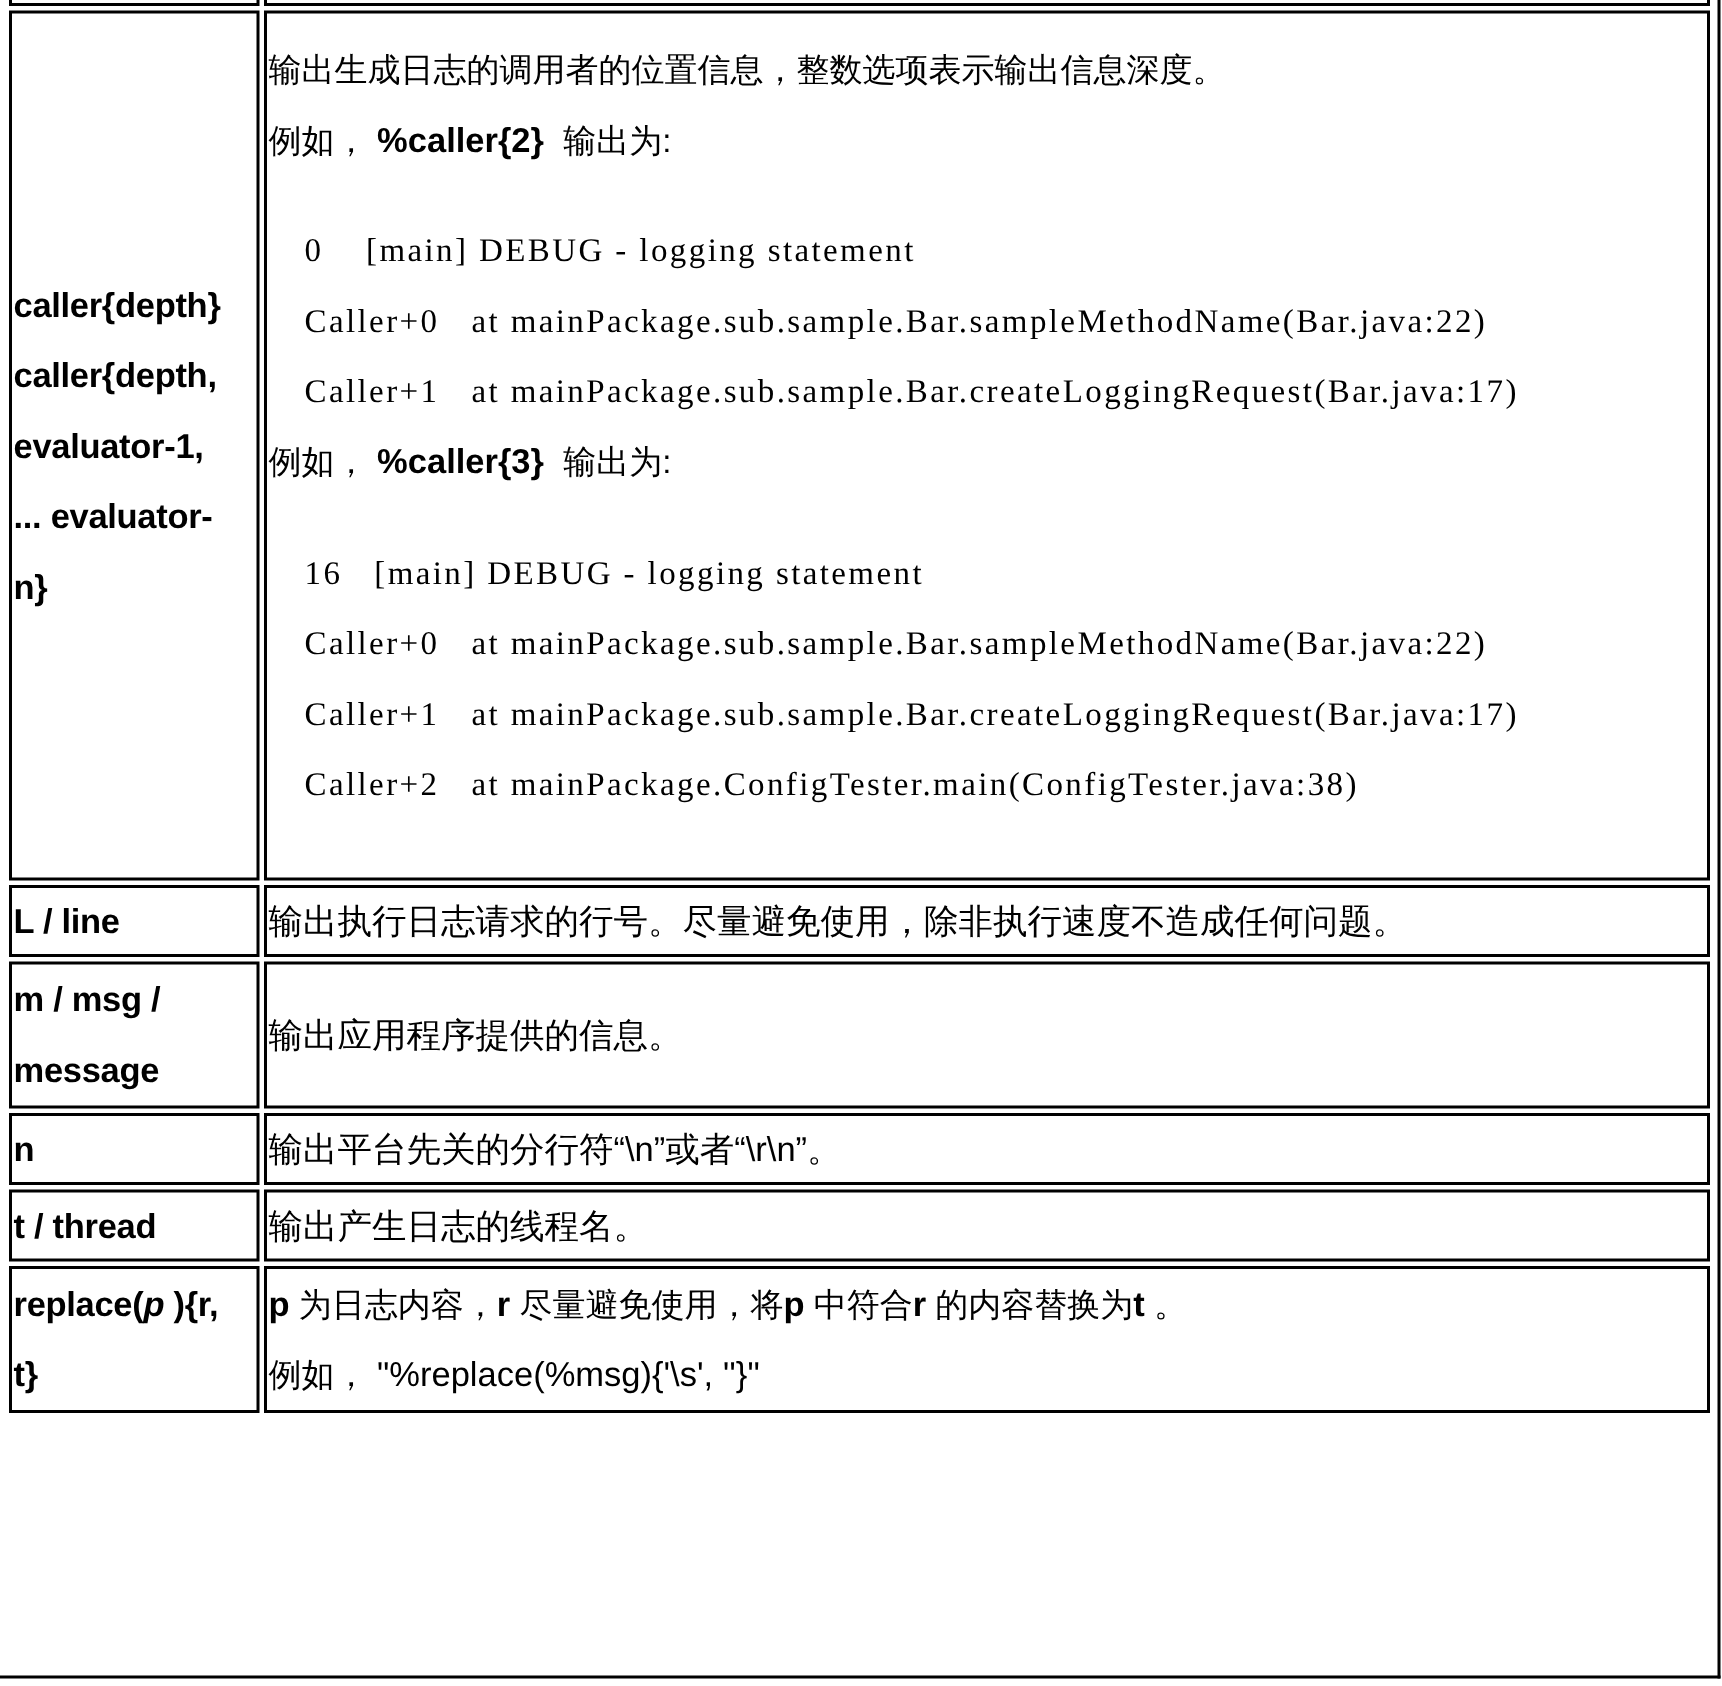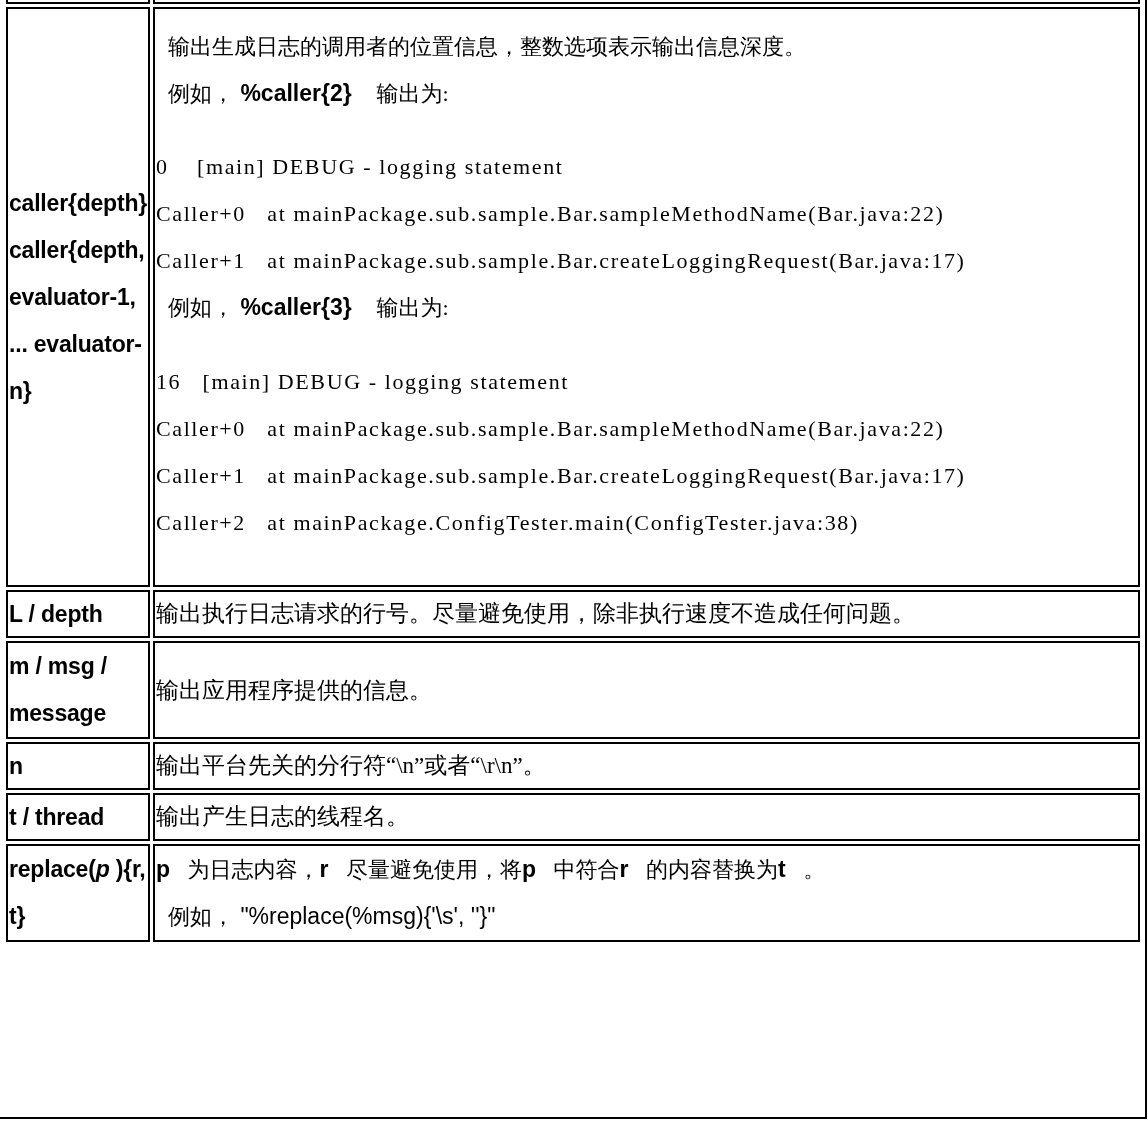--- a/index.html
+++ b/index.html
@@ -33,43 +33,43 @@
     border-spacing: 3px 3px;
     width: 1140px;
   }
   table.ref td {
     border: 2px solid #000;
     vertical-align: middle;
     padding: 0 0 0 1px;
     box-sizing: border-box;
   }
   td.key {
-    width: 144px;
+    width: 167px;
     font-weight: bold;
     font-size: 23px;
     line-height: 47px;
     letter-spacing: -0.2px;
   }
   td.desc {
     font-size: 23px;
     line-height: 47px;
   }
   .cjk {
-    font-family: Liberation Serif, serif;
+    font-family: Liberation Sans, sans-serif;
     font-size: 22px;
-    margin-left: 12px;
   }
   .b { font-weight: bold; font-family: "Liberation Sans", sans-serif; }
   .mono {
     font-family: "Liberation Serif", "DejaVu Serif", serif;
     font-size: 22px;
     letter-spacing: 1.6px;
     white-space: pre;
     display: block;
     line-height: 47px;
+    margin-left: 24px;
   }
   .gap { height: 26px; }
   .gap2 { height: 27px; }
   .gap-end { height: 26px; }
   .line { display: block; white-space: nowrap; }
   .prevrow td { height: 9px; line-height: 9px; border-top: none; }
   .row-caller td { height: 580px; }
   .row-single td { height: 48px; line-height: 44px; }
   .row-double td { height: 97px; }
   .row-replace td { height: 97px; }
@@ -114,21 +114,21 @@
         <div class="gap2"></div>
         <span class="mono">16   [main] DEBUG - logging statement</span>
         <span class="mono">Caller+0   at mainPackage.sub.sample.Bar.sampleMethodName(Bar.java:22)</span>
         <span class="mono">Caller+1   at mainPackage.sub.sample.Bar.createLoggingRequest(Bar.java:17)</span>
         <span class="mono">Caller+2   at mainPackage.ConfigTester.main(ConfigTester.java:38)</span>
         <div class="gap-end"></div>
       </td>
     </tr>
 
     <tr class="row-single">
-      <td class="key">L / depth</td>
+      <td class="key">L / line</td>
       <td class="desc cjk">输出执行日志请求的行号。尽量避免使用，除非执行速度不造成任何问题。</td>
     </tr>
 
     <tr class="row-double">
       <td class="key">
         <span class="line">m / msg /</span>
         <span class="line">message</span>
       </td>
       <td class="desc cjk">输出应用程序提供的信息。</td>
     </tr>

